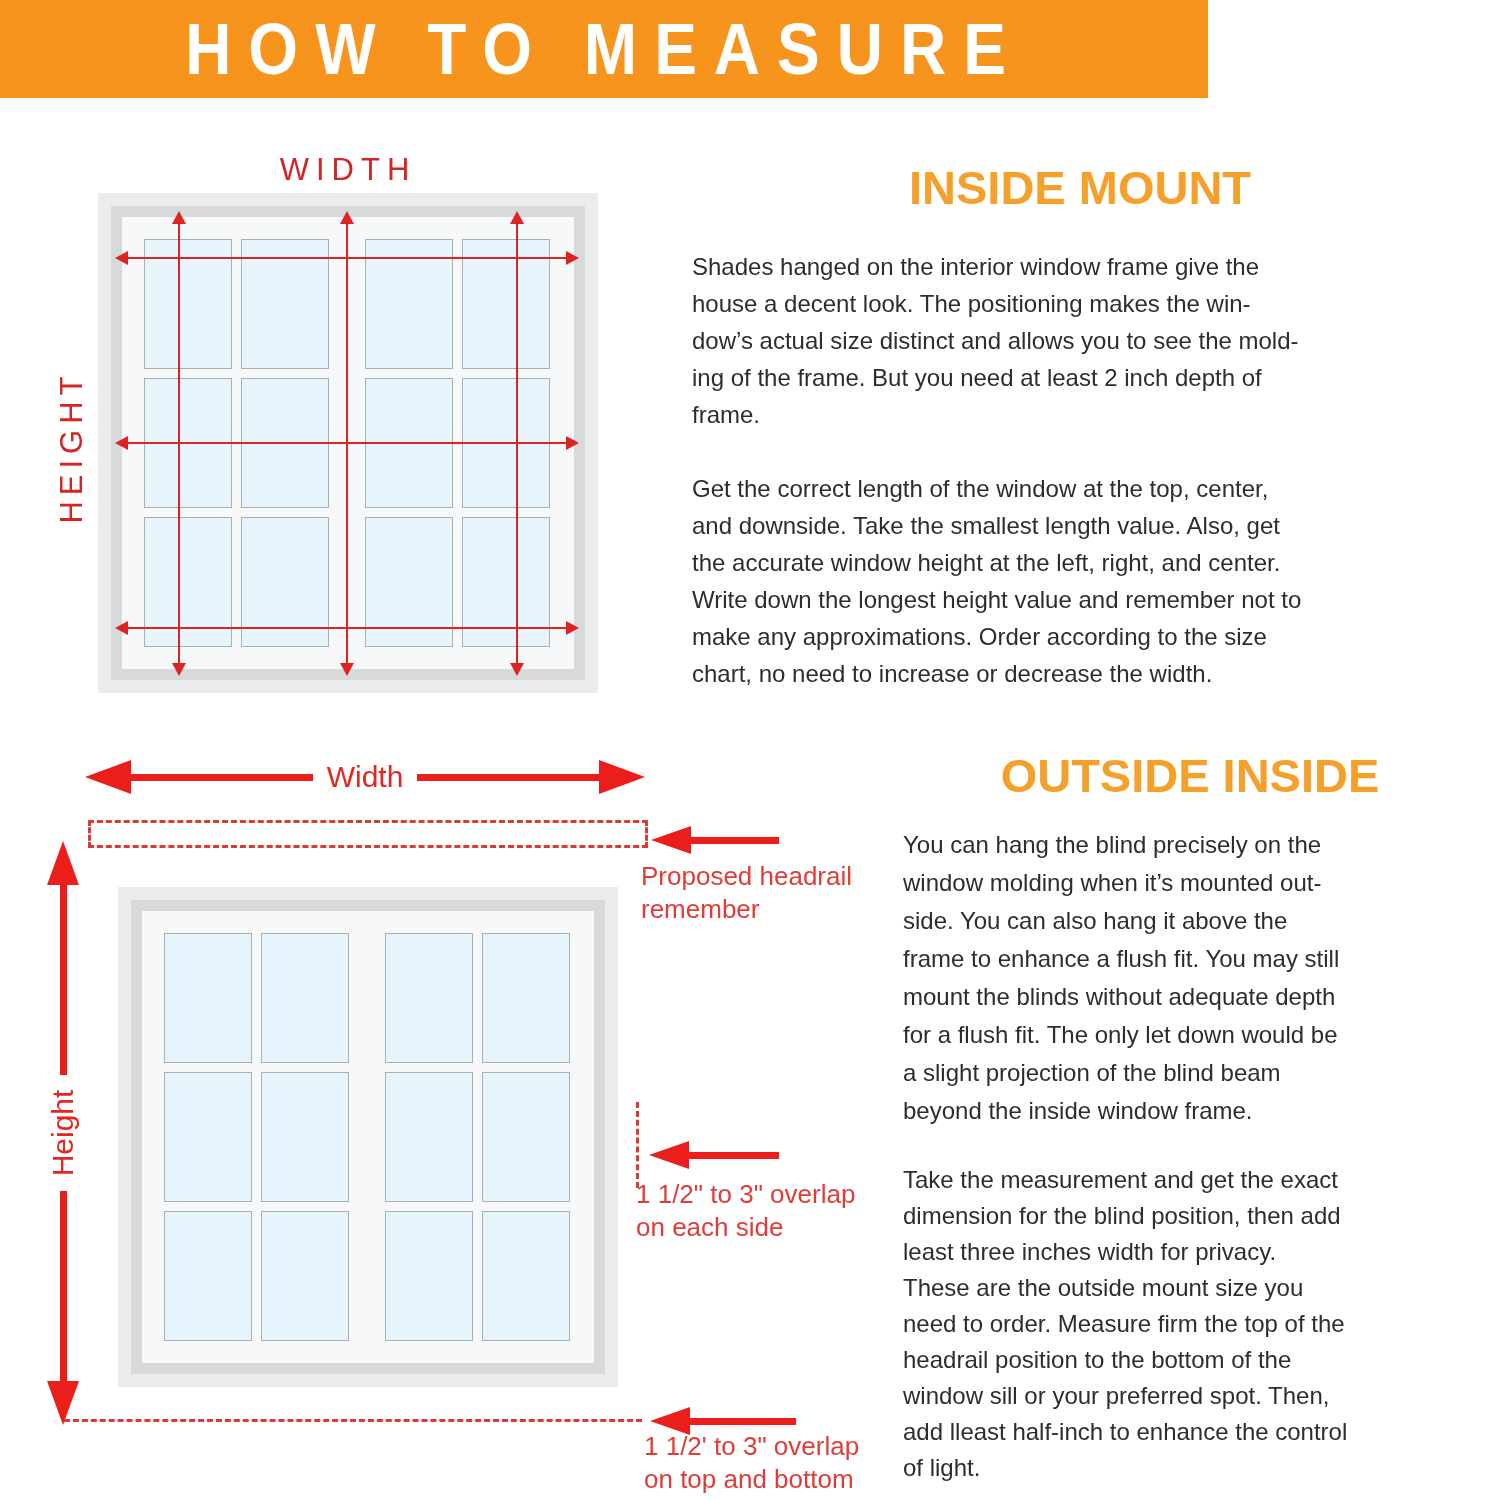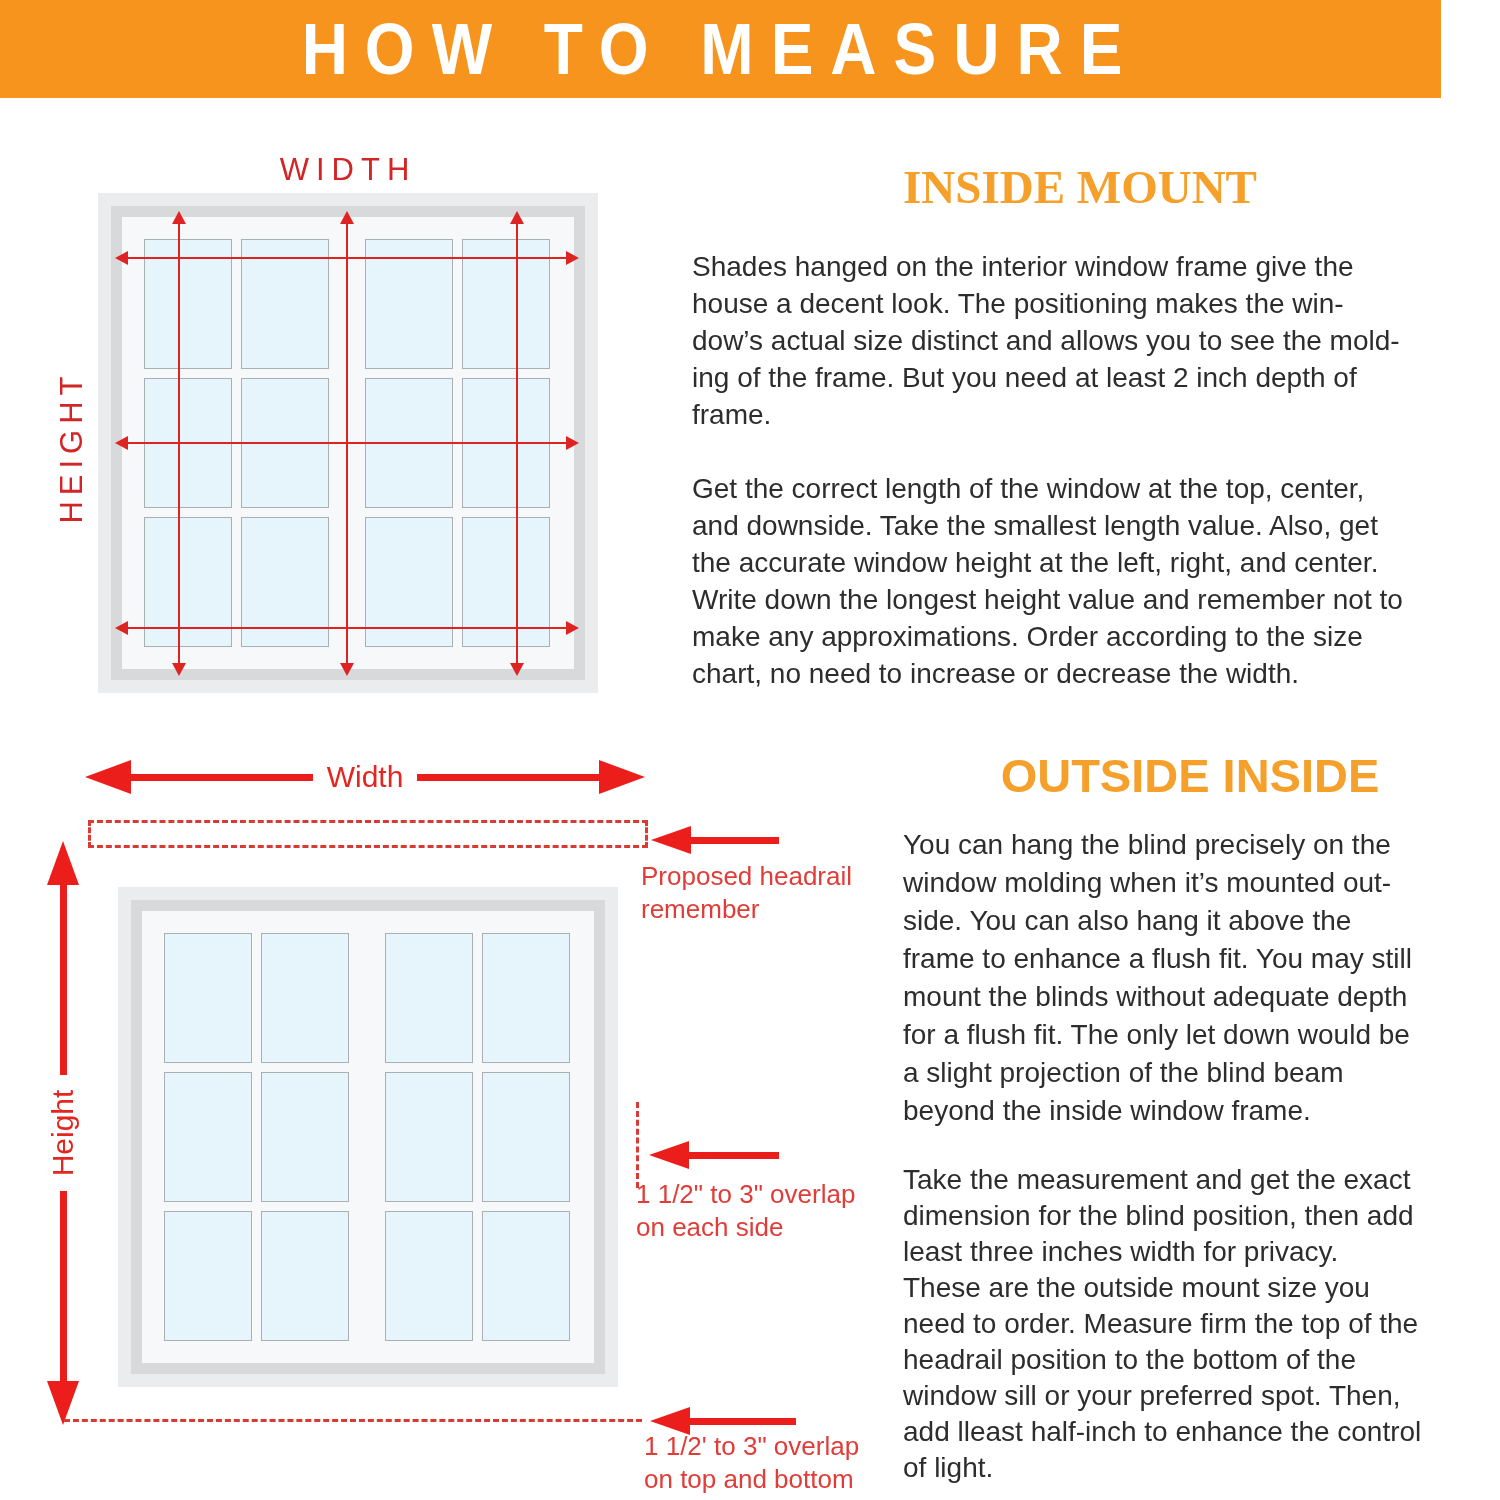--- a/index.html
+++ b/index.html
@@ -17,30 +17,30 @@
     --pane:#e6f4fb;
     --pane-border:#a9b0b4;
   }
   html,body{margin:0;padding:0;background:#ffffff;}
   .canvas{
     position:relative;width:1500px;height:1500px;background:#ffffff;overflow:hidden;
     font-family:"Liberation Sans", sans-serif;color:var(--ink);
   }
   
   .banner{
-    position:absolute;left:0;top:0;width:1441px;height:98px;background:var(--orange);
+    position:absolute;left:0;top:0;width:1208px;height:98px;background:var(--orange);
     display:flex;align-items:center;justify-content:center;
   }
   .banner .title{
     color:#ffffff;font-weight:bold;font-size:64px;letter-spacing:17px;
     transform:scaleY(1.12);white-space:nowrap;
   }
   
   .mount-heading{position:absolute;font-weight:bold;font-size:47px;color:var(--orange-h);text-align:center;}
-  .para{position:absolute;font-size:28px;color:var(--ink);white-space:pre-line;}
+  .para{position:absolute;font-size:24px;color:var(--ink);white-space:pre-line;}
   
   .window{position:absolute;width:500px;height:500px;background:var(--frame-outer);padding:13px;box-sizing:border-box;}
   .win-mid{width:100%;height:100%;background:var(--frame-mid);padding:11px;box-sizing:border-box;}
   .win-sash{width:100%;height:100%;background:var(--frame-sash);padding:22px;box-sizing:border-box;}
   .panes{display:flex;gap:36px;}
   .half{display:grid;grid-template-columns:88px 88px;grid-template-rows:130px 130px 130px;gap:9px;}
   .pane{display:block;background:var(--pane);border:1px solid var(--pane-border);box-sizing:border-box;}
   
   .arrow-h{position:absolute;height:2px;background:var(--red-thin);}
   .arrow-h::before{content:"";position:absolute;left:-13px;top:-6px;width:0;height:0;
@@ -109,21 +109,21 @@
     </div>
   </div>
 
   <div class="arrow-h" style="left:128px;top:257px;width:438px;"></div>
   <div class="arrow-h" style="left:128px;top:442px;width:438px;"></div>
   <div class="arrow-h" style="left:128px;top:627px;width:438px;"></div>
   <div class="arrow-v" style="left:178px;top:224px;height:439px;"></div>
   <div class="arrow-v" style="left:346px;top:224px;height:439px;"></div>
   <div class="arrow-v" style="left:516px;top:224px;height:439px;"></div>
 
-  <h2 class="mount-heading" style="left:690px;top:160px;width:780px;margin:0;font-family:Liberation Serif, serif;">INSIDE MOUNT</h2>
+  <h2 class="mount-heading" style="left:690px;top:160px;width:780px;margin:0;">INSIDE MOUNT</h2>
   <p class="para" style="left:692px;top:248px;width:800px;line-height:37px;margin:0;">Shades hanged on the interior window frame give the
 house a decent look. The positioning makes the win-
 dow’s actual size distinct and allows you to see the mold-
 ing of the frame. But you need at least 2 inch depth of
 frame.</p>
   <p class="para" style="left:692px;top:470px;width:800px;line-height:37px;margin:0;">Get the correct length of the window at the top, center,
 and downside. Take the smallest length value. Also, get
 the accurate window height at the left, right, and center.
 Write down the longest height value and remember not to
 make any approximations. Order according to the size

